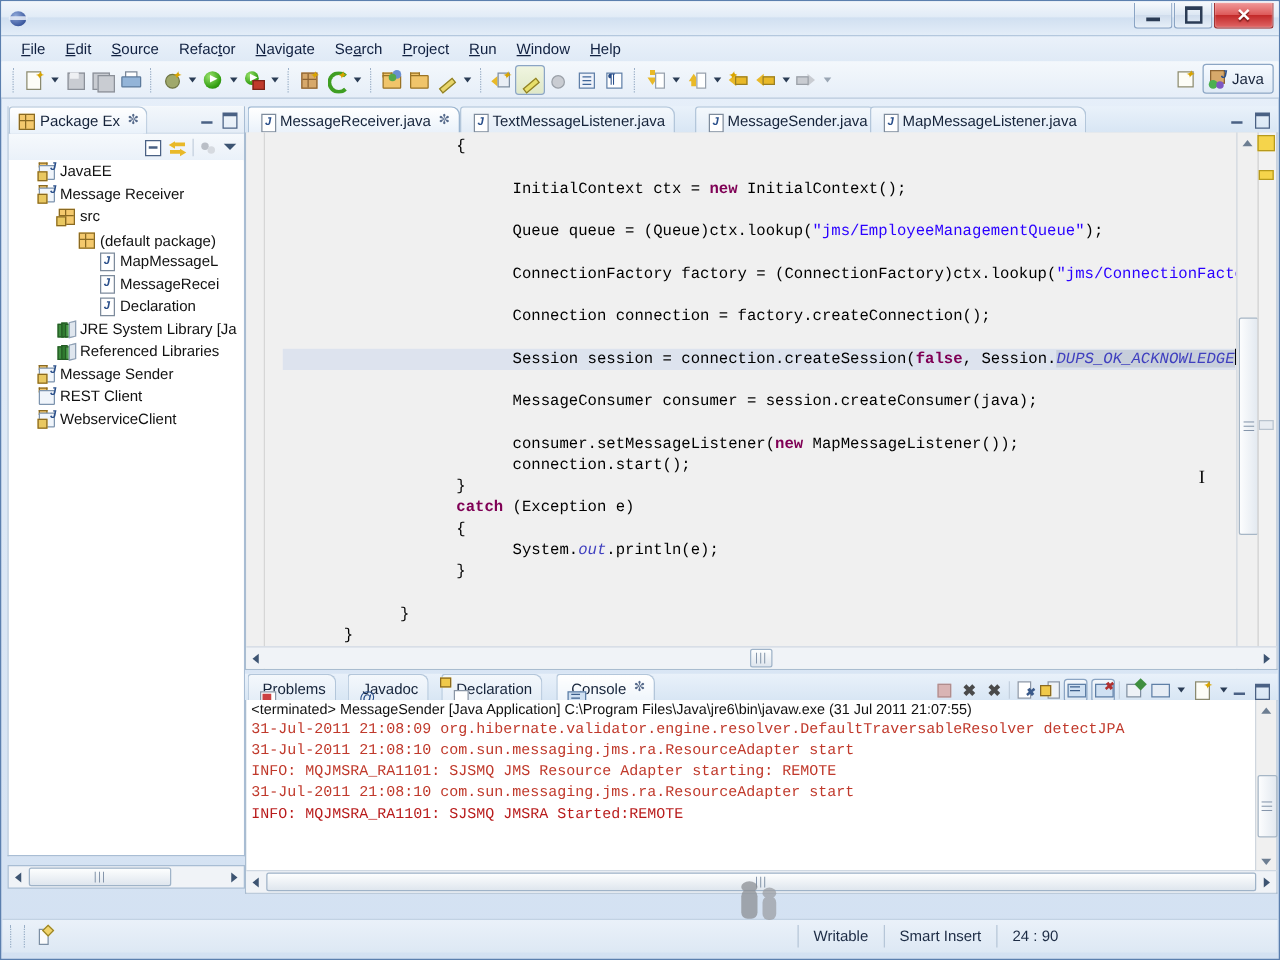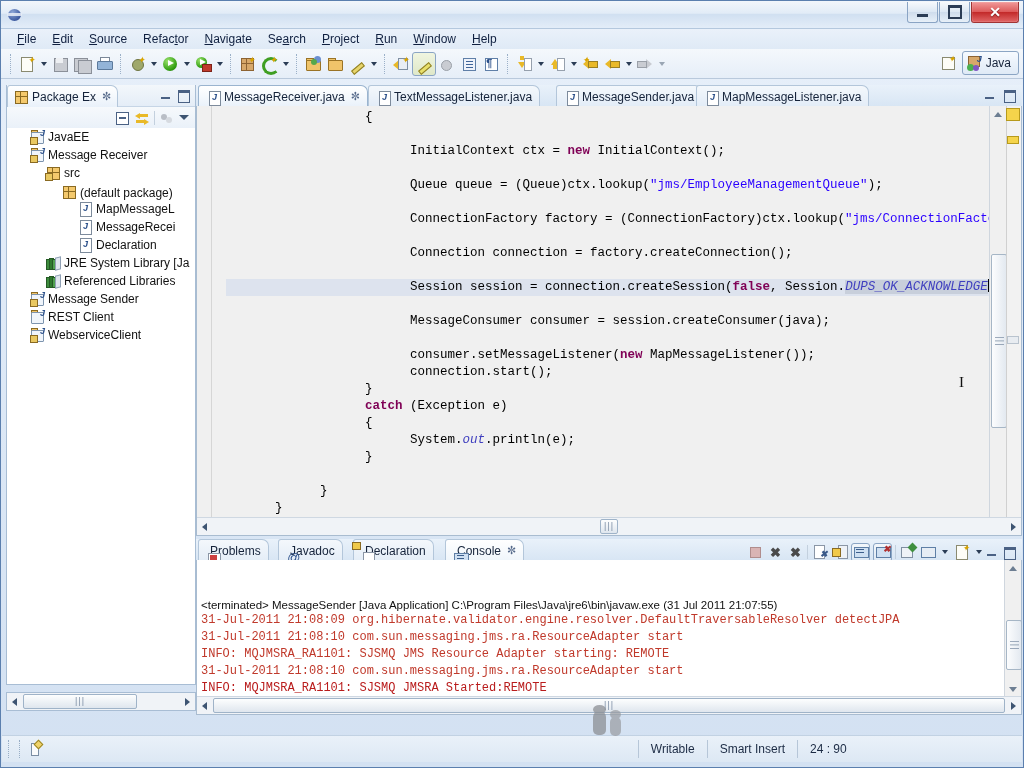--- a/index.html
+++ b/index.html
@@ -352,21 +352,20 @@
   .cs-btn { width:17px; height:17px; position:relative; display:flex; align-items:center; justify-content:center;}
   .cs-btn.framed { border:1px solid #8ba5c4; border-radius:3px; background:linear-gradient(to bottom,#f3f7fb,#dde8f3);}
   .consolebody {
     position:absolute; left:0; right:0; top:21px; bottom:0;
     background:#fff; border:1px solid #a9bcd0; border-top:none;
     display:flex; flex-direction:column;
   }
   .cs-header {
     font-size:11.5px; color:#111; padding:2px 4px 1px 4px; white-space:nowrap;
     font-family:"Liberation Sans",sans-serif;
-    margin-top:37px;
   }
   .cs-lines { flex:1; position:relative; overflow:hidden;}
   .cs-line {
     font-family:"Liberation Mono","DejaVu Sans Mono",monospace;
     font-size:12px; line-height:17px; color:#c0392b; white-space:pre; padding-left:4px;
   }
   .cs-scrollcol {
     position:absolute; right:0; top:0; bottom:17px; width:16px; background:#f0f0f0; border-left:1px solid #cfd6de;
   }
   .cs-hscroll {

